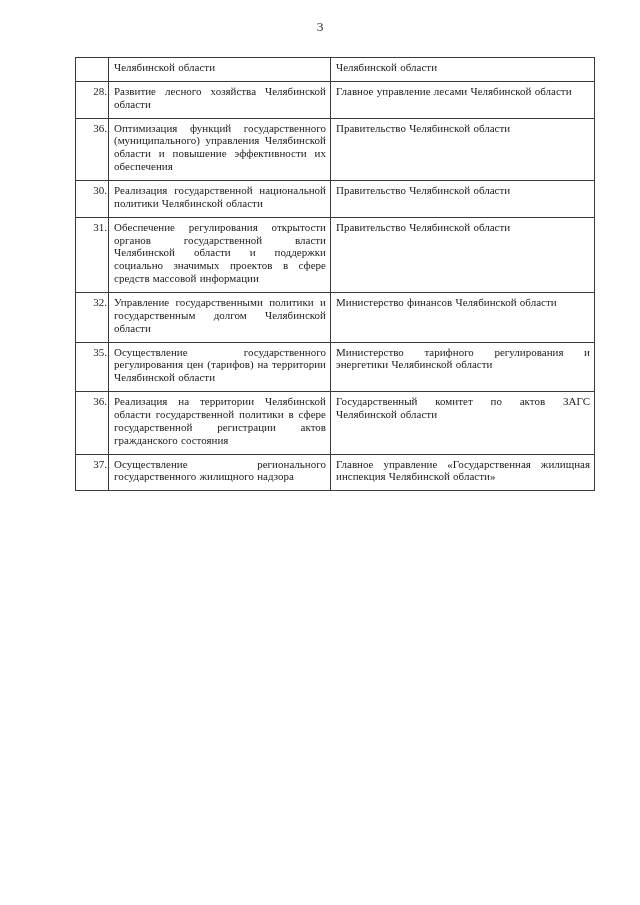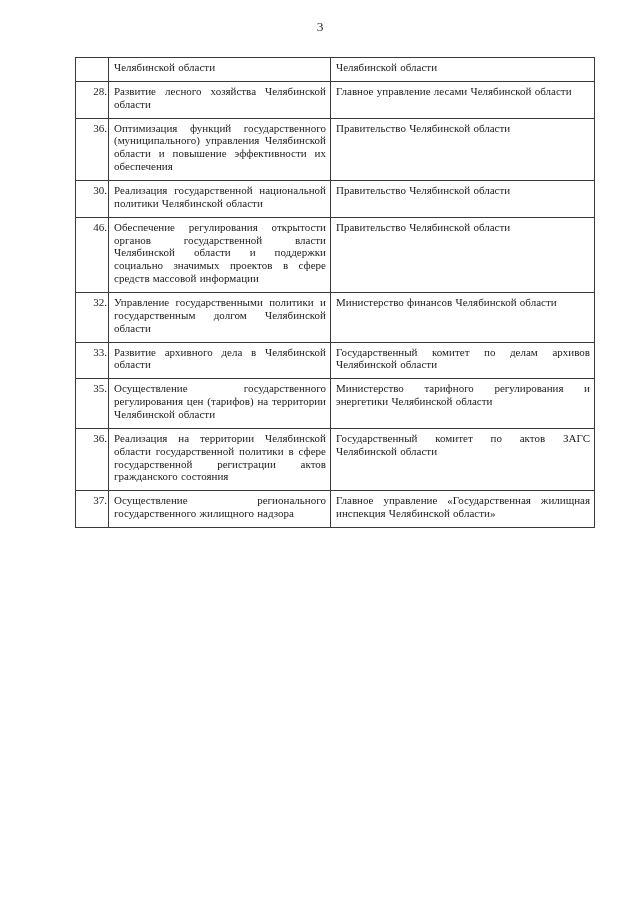--- a/index.html
+++ b/index.html
@@ -87,36 +87,31 @@
         <td>Правительство Челябинской области</td>
       </tr>
 
       <tr>
         <td class="c-num">30.</td>
         <td>Реализация государственной национальной политики Челябинской области</td>
         <td>Правительство Челябинской области</td>
       </tr>
 
       <tr>
-        <td class="c-num">46.</td>
+        <td class="c-num">31.</td>
         <td>Обеспечение регулирования открытости органов государственной власти Челябинской области и поддержки социально значимых проектов в сфере средств массовой информации</td>
         <td>Правительство Челябинской области</td>
       </tr>
 
       <tr>
         <td class="c-num">32.</td>
         <td>Управление государственными политики и государственным долгом Челябинской области</td>
         <td>Министерство финансов Челябинской области</td>
       </tr>
 
-      <tr>
-        <td class="c-num">33.</td>
-        <td>Развитие архивного дела в Челябинской области</td>
-        <td>Государственный комитет по делам архивов Челябинской области</td>
-      </tr>
 
 
       <tr>
         <td class="c-num">35.</td>
         <td>Осуществление государственного регулирования цен (тарифов) на территории Челябинской области</td>
         <td>Министерство тарифного регулирования и энергетики Челябинской области</td>
       </tr>
 
       <tr>
         <td class="c-num">36.</td>

